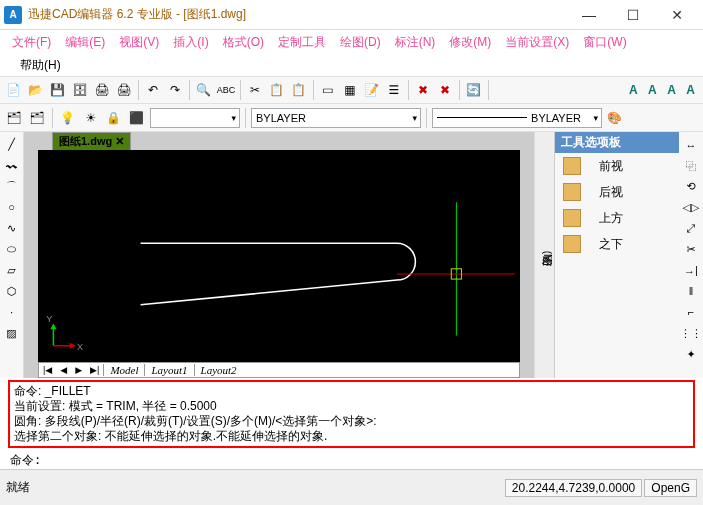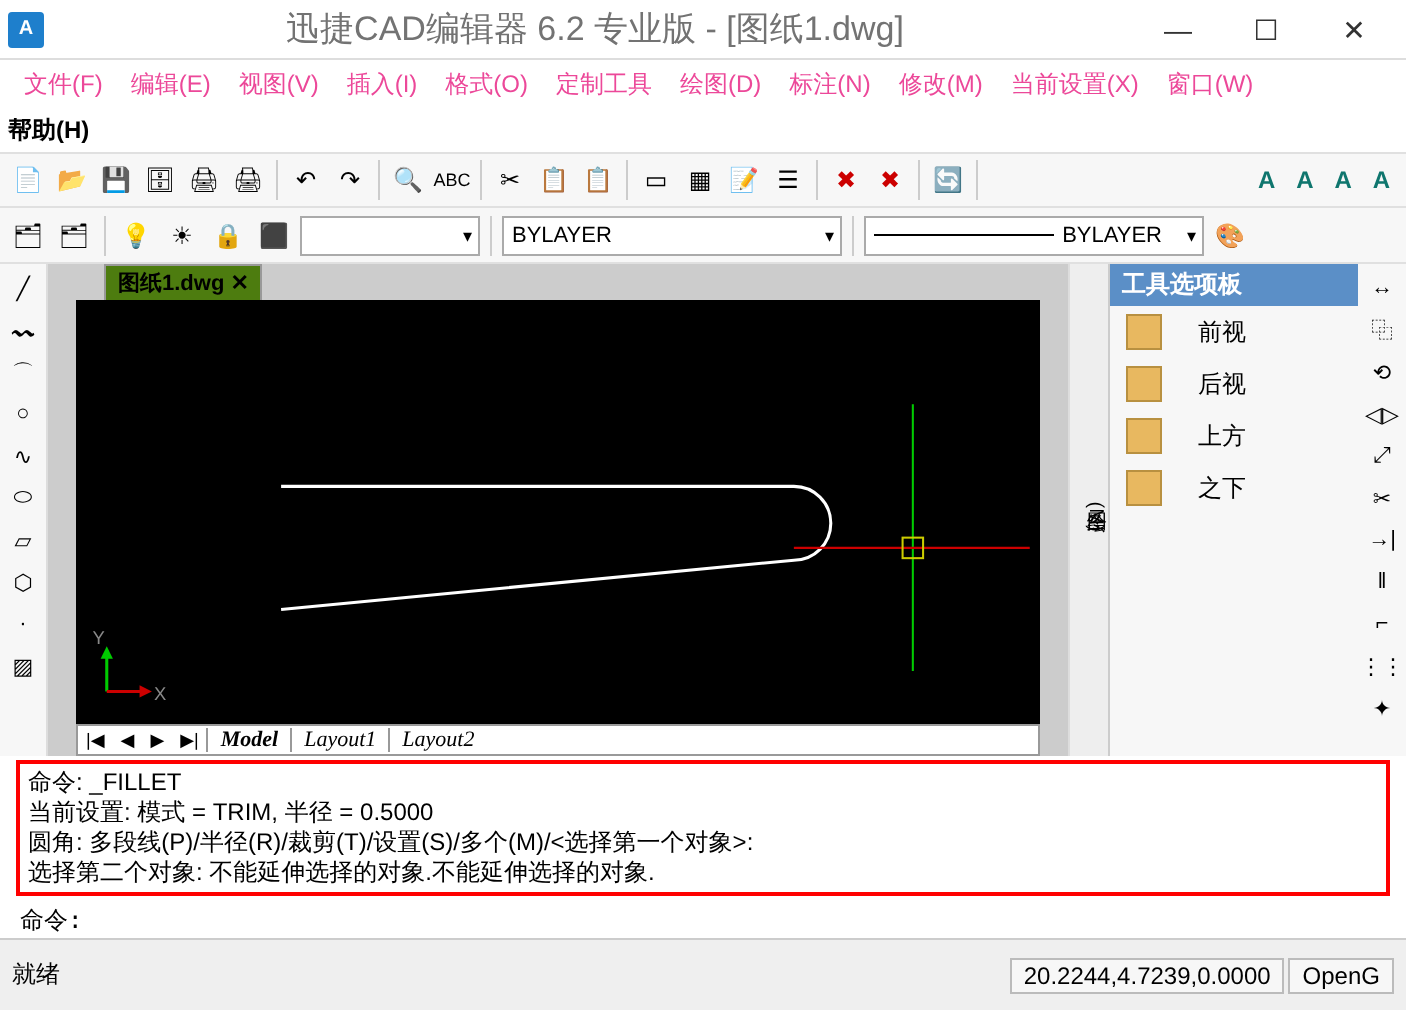--- a/index.html
+++ b/index.html
@@ -1,23 +1,23 @@
 <!DOCTYPE html>
 <html><head>
 <meta charset="utf-8">
 <style>
 * { margin: 0; padding: 0; box-sizing: border-box; font-family: "Microsoft YaHei", sans-serif; }
 body { width: 703px; height: 505px; background: #fff; overflow: hidden; font-size: 12px; }
 .titlebar { height: 30px; background: #fff; display: flex; align-items: center; padding: 0 4px; border-bottom: 1px solid #ddd; }
 .app-icon { width: 18px; height: 18px; background: #1e7fcc; color: #fff; display: flex; align-items: center; justify-content: center; font-size: 10px; font-weight: bold; border-radius: 2px; margin-right: 6px; }
-.title { flex: 1; font-size: 17px; color: #737373; text-align: center; }
+.title { flex: 1; font-size: 12px; color: #a16207; }
 .winbtn { width: 44px; height: 28px; display: flex; align-items: center; justify-content: center; font-size: 14px; color: #333; }
 .menubar { height: 24px; background: #fff; display: flex; align-items: center; padding: 0 6px; gap: 2px; flex-wrap: wrap; }
 .menubar .menu { padding: 2px 6px; font-size: 12px; color: #ec4899; white-space: nowrap; }
-.helprow { height: 22px; display: flex; align-items: center; padding: 0 4px; font-weight: bold; }
+.helprow { height: 22px; display: flex; align-items: center; padding: 0 20px; }
 .toolbar { height: 28px; background: #f7f7f7; border-top: 1px solid #e0e0e0; border-bottom: 1px solid #e0e0e0; display: flex; align-items: center; padding: 0 4px; gap: 2px; }
 .tbtn { width: 20px; height: 20px; display: flex; align-items: center; justify-content: center; font-size: 12px; border-radius: 2px; }
 .sep { width: 1px; height: 20px; background: #ccc; margin: 0 2px; }
 .toolbar2 { height: 28px; background: #f7f7f7; border-bottom: 1px solid #e0e0e0; display: flex; align-items: center; padding: 0 4px; gap: 3px; }
 .dropdown { height: 20px; border: 1px solid #aaa; background: #fff; font-size: 11px; padding: 0 14px 0 4px; position: relative; display: flex; align-items: center; }
 .dropdown::after { content: "▾"; position: absolute; right: 3px; font-size: 9px; }
 .main { display: flex; height: 246px; }
 .ltool { width: 24px; background: #f7f7f7; border-right: 1px solid #ddd; display: flex; flex-direction: column; align-items: center; gap: 3px; padding-top: 3px; }
 .lbtn { width: 18px; height: 18px; display: flex; align-items: center; justify-content: center; font-size: 11px; }
 .canvas-area { flex: 1; display: flex; flex-direction: column; background: #ccc; position: relative; }
@@ -154,21 +154,21 @@
         <polygon points="37,185 31,182 31,188" fill="#c00"></polygon>
         <text x="8" y="162" fill="#888" font-size="9">Y</text>
         <text x="38" y="189" fill="#888" font-size="9">X</text>
       </svg>
     </div>
     <div class="tabs-bottom">
       <span class="nav">|◀</span>
       <span class="nav">◀</span>
       <span class="nav">▶</span>
       <span class="nav">▶|</span>
-      <span class="tab" style="font-weight:bold">Model</span>
+      <span class="tab" style="font-weight:normal">Model</span>
       <span class="tab">Layout1</span>
       <span class="tab">Layout2</span>
     </div>
   </div>
 
   <div class="rpanel">
     <div class="rtabs">
       <span>绘图 (M)</span>
       <span>直章</span>
       <span>图案</span>

